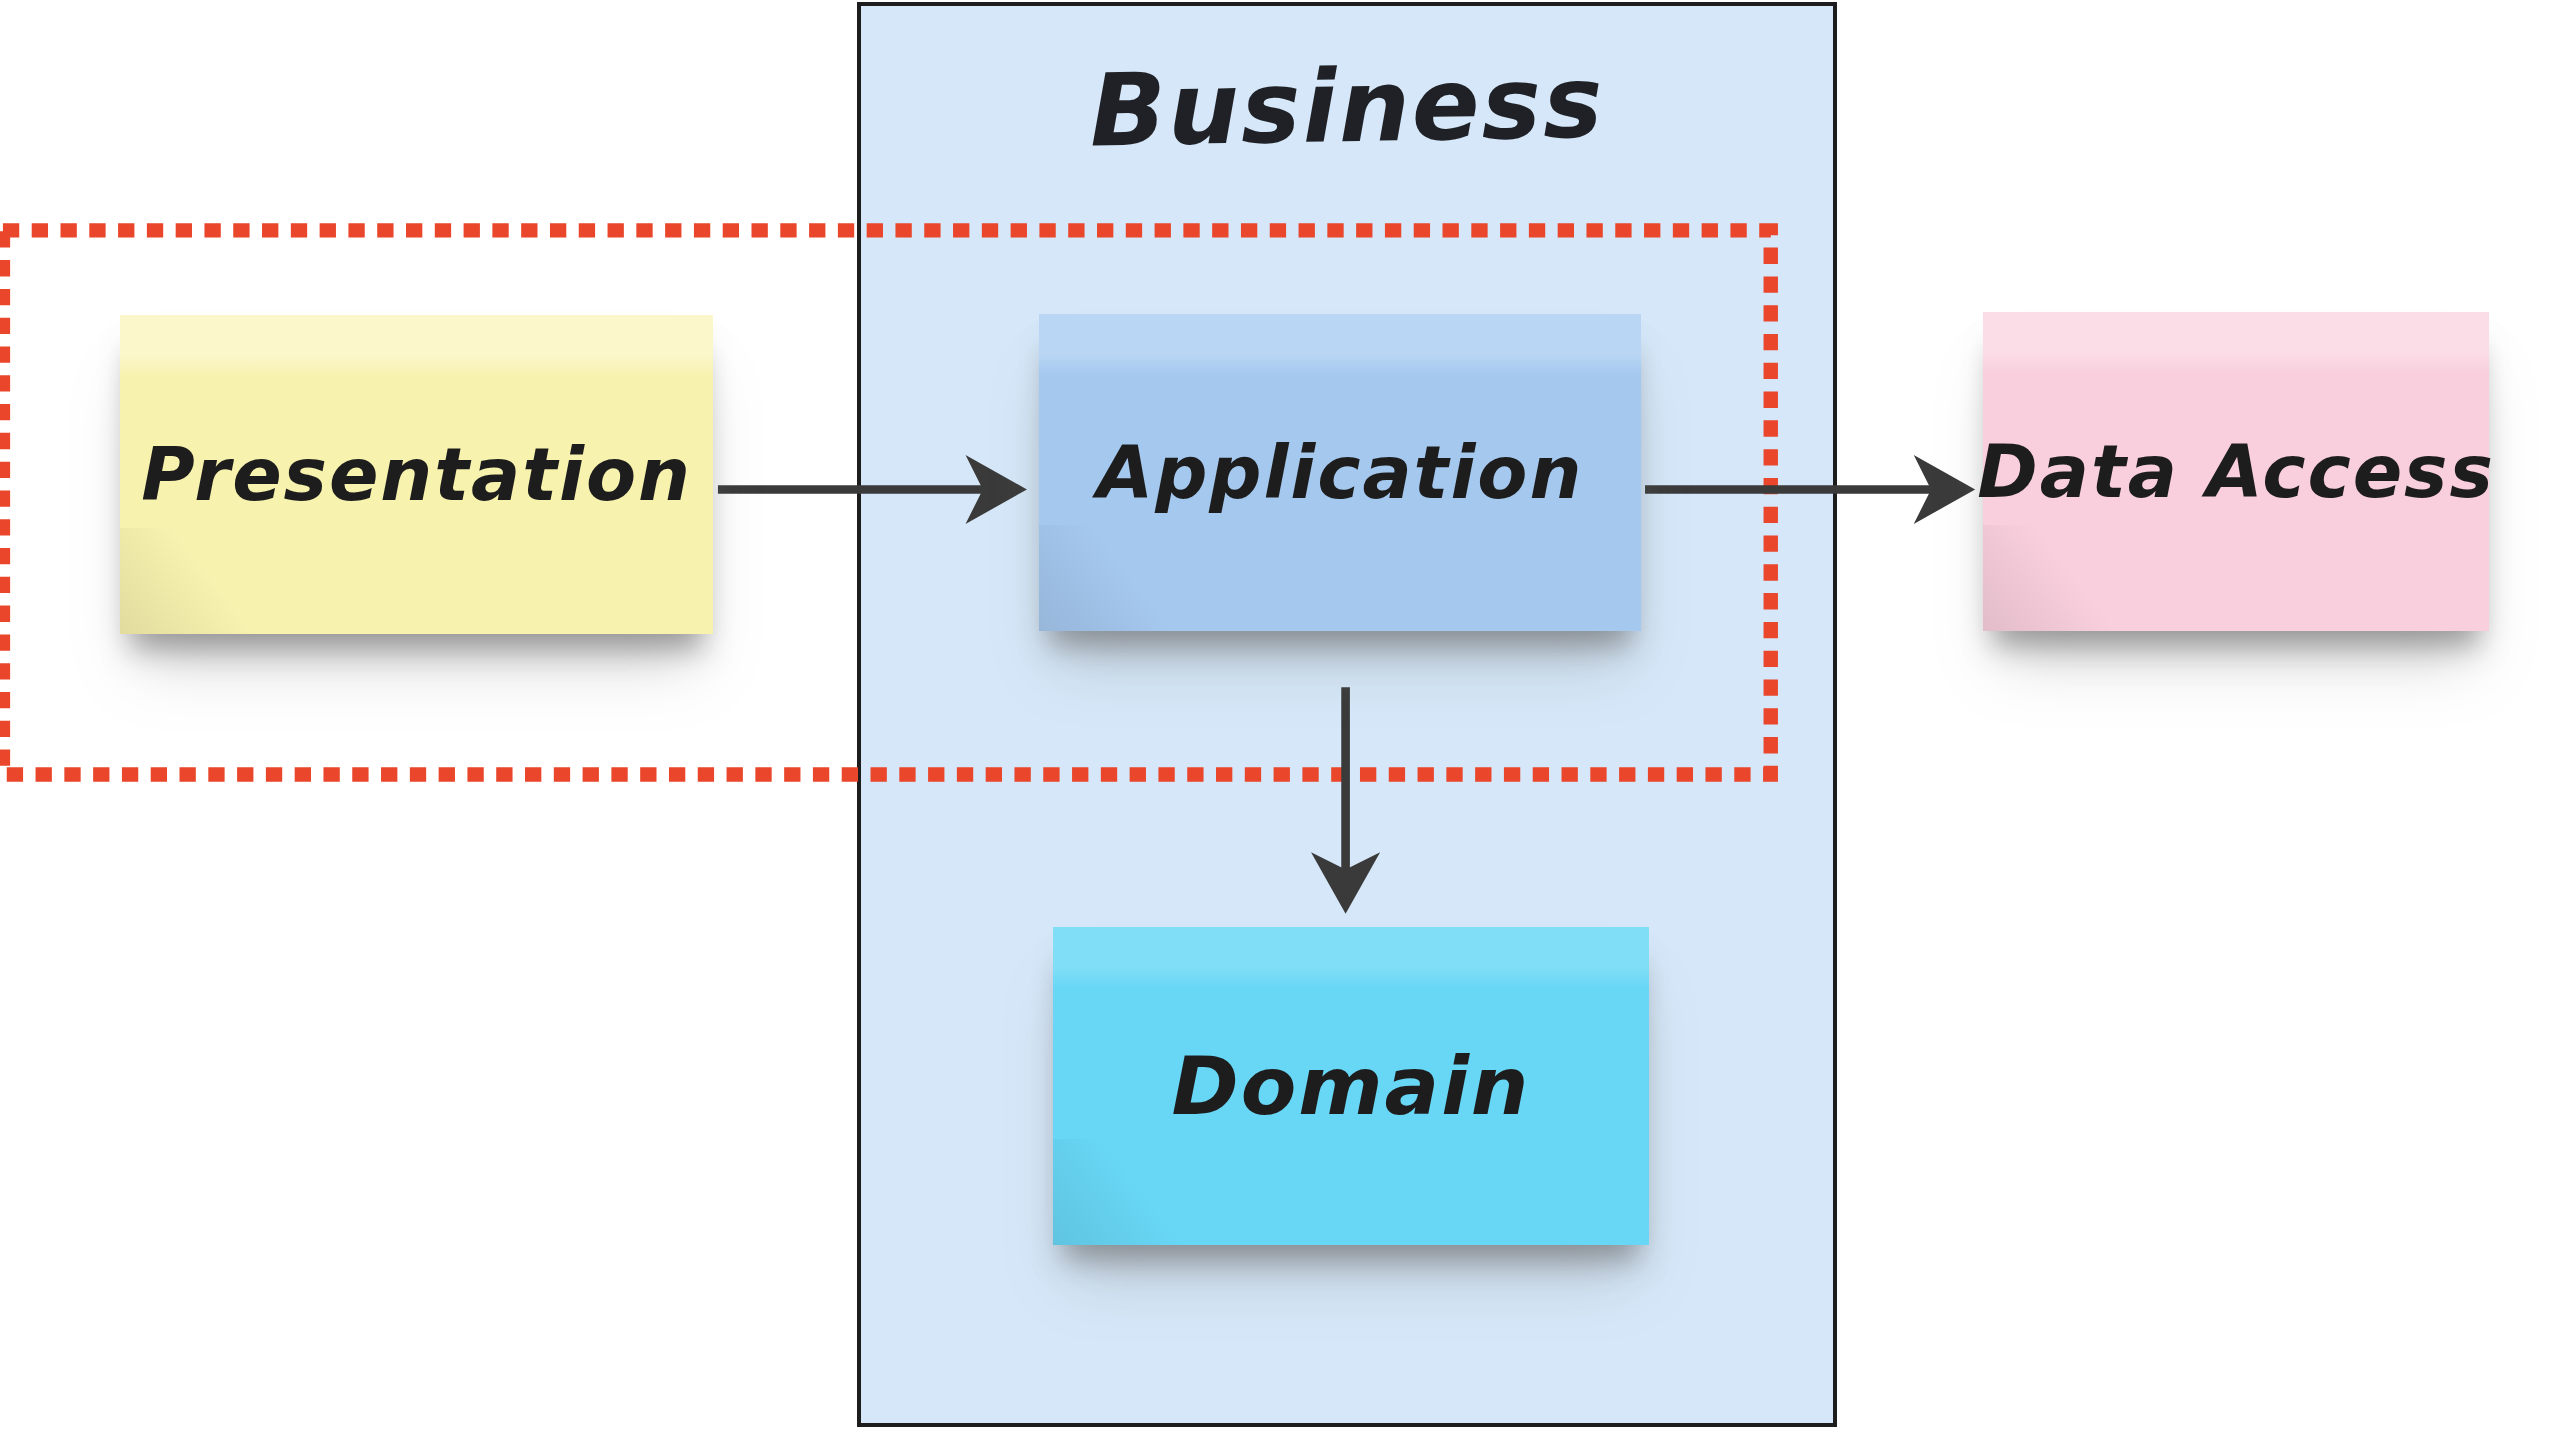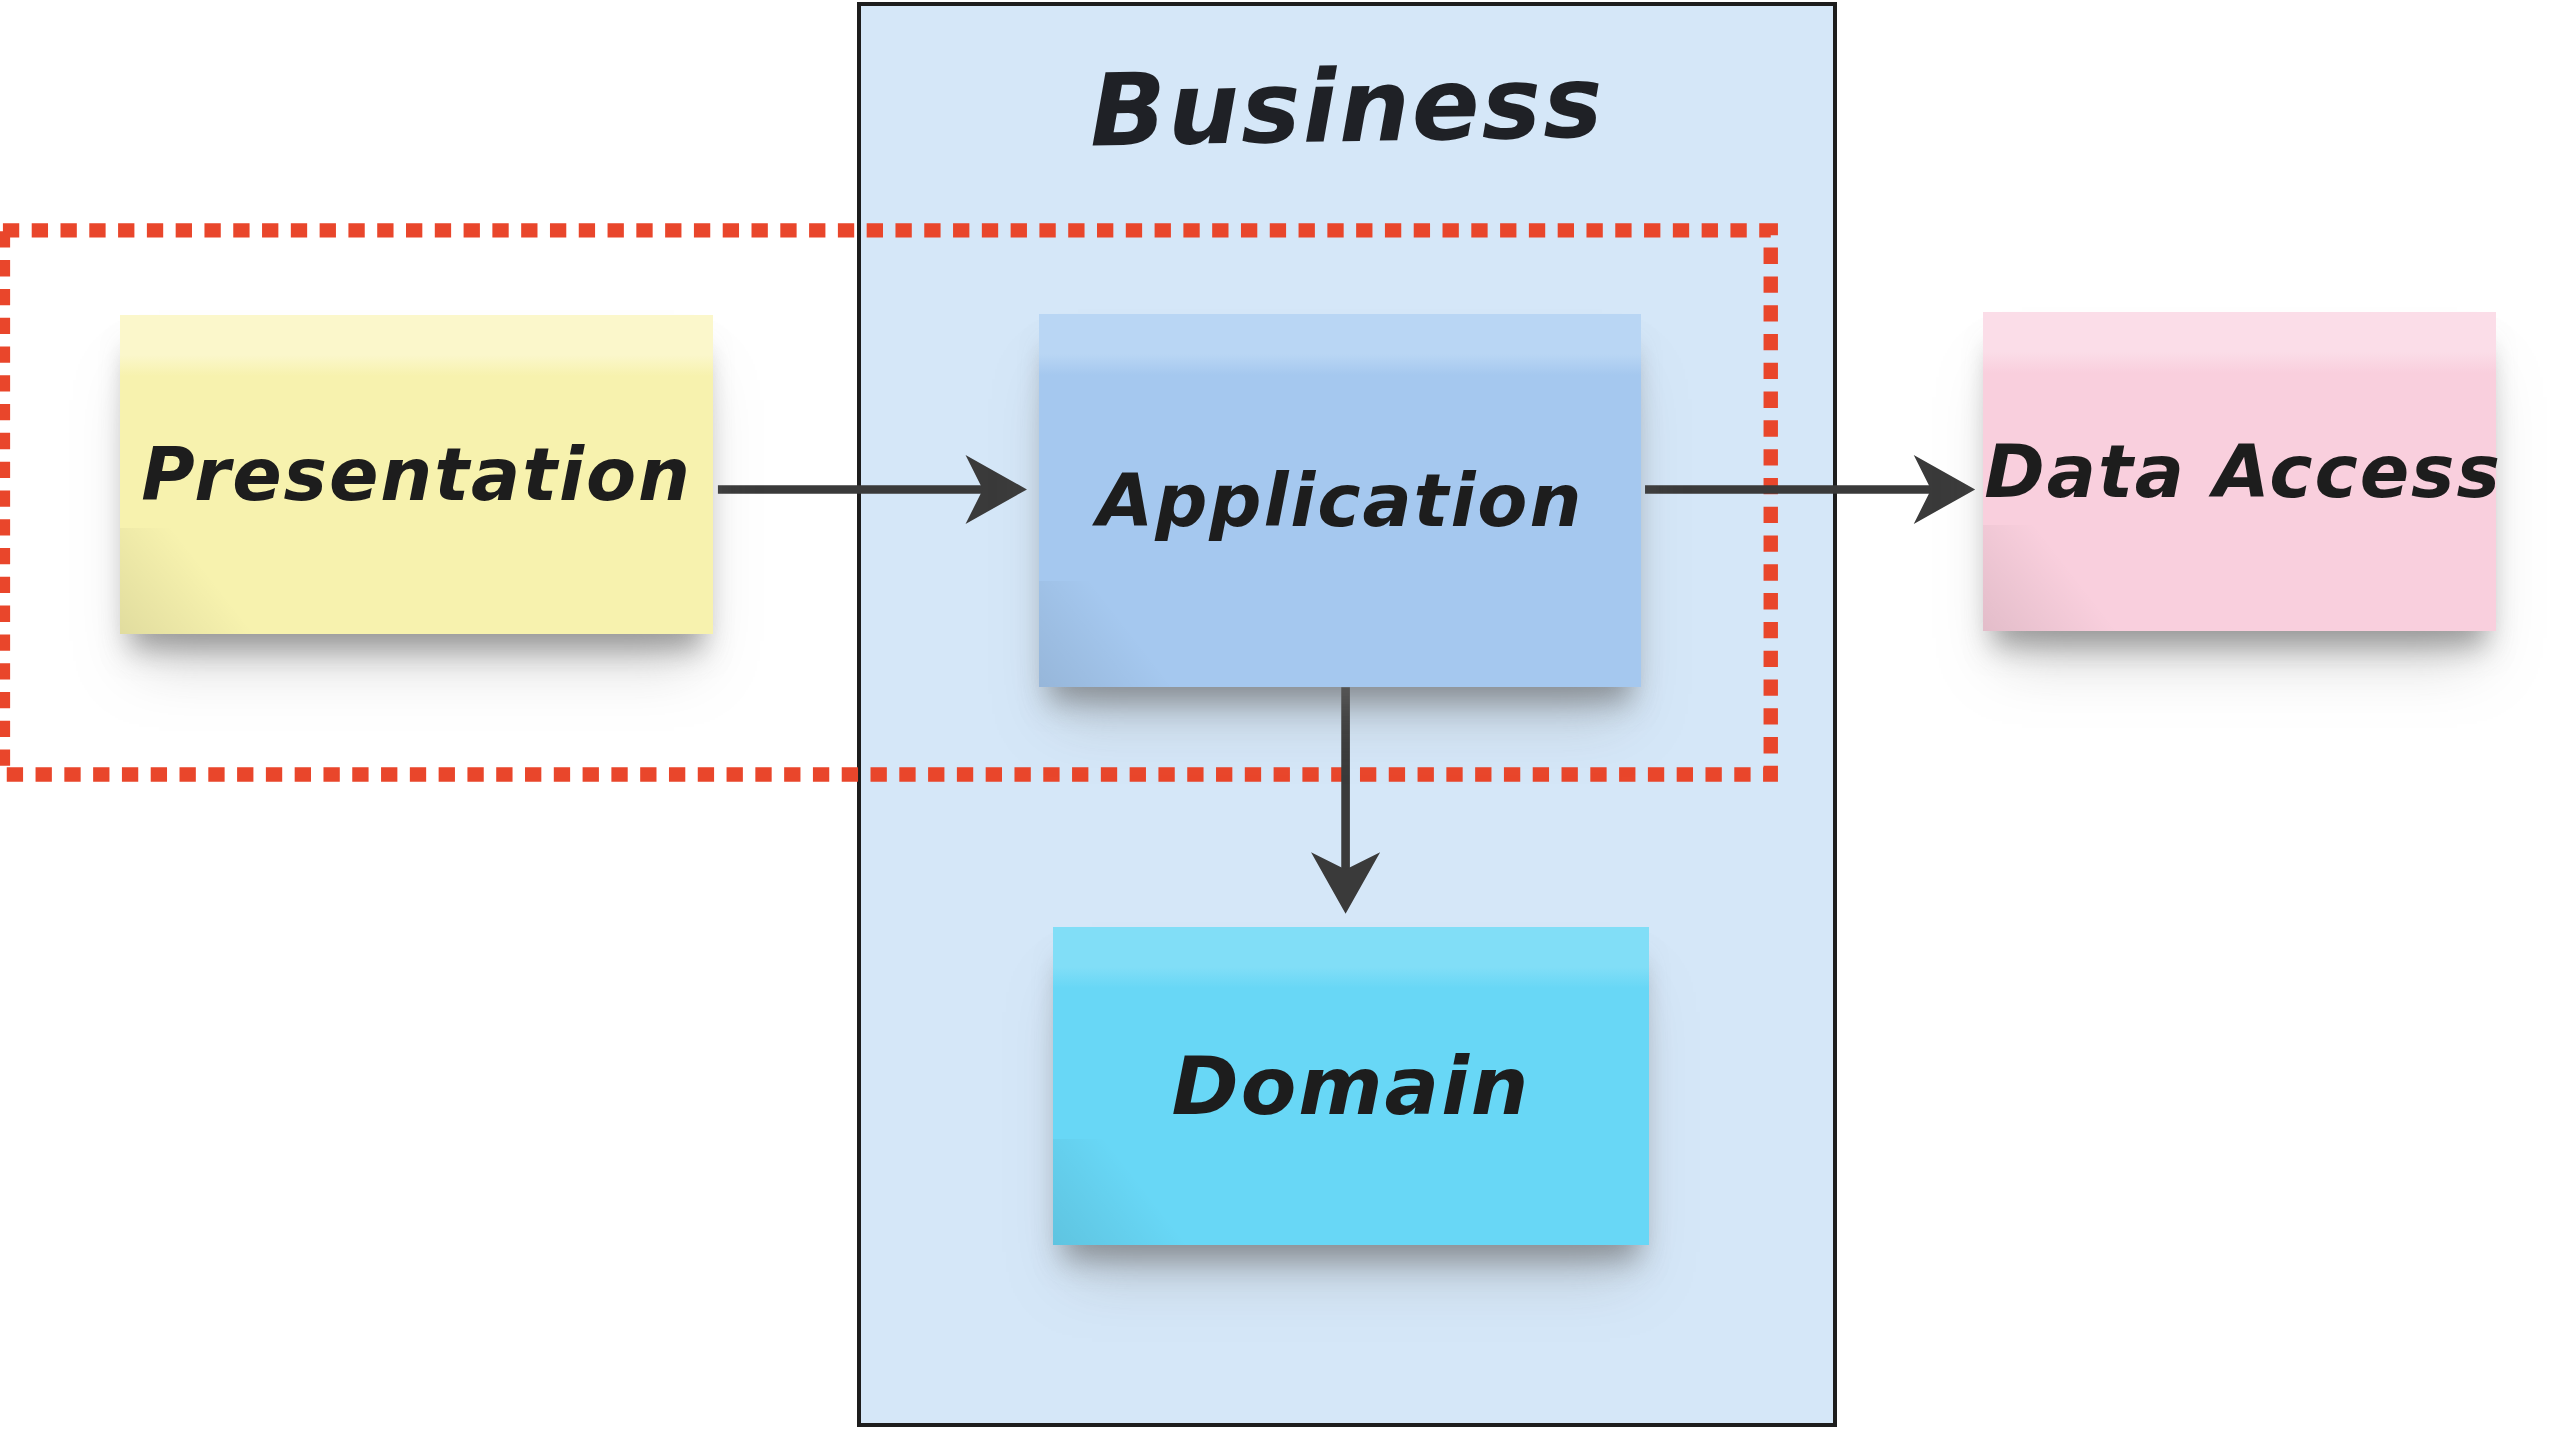--- a/index.html
+++ b/index.html
@@ -37,23 +37,23 @@
   .note::after{ 
     content:"";position:absolute;left:0;bottom:0;width:144px;height:106px;
     background:linear-gradient(52deg,rgba(0,0,0,.09),rgba(0,0,0,0) 60%);
     pointer-events:none;
   }
   .note-label{
     font-size:73px;font-weight:bold;font-style:italic;
     letter-spacing:1.9px;color:#1d1d1d;white-space:nowrap;
   }
   .pos-presentation{left:120px;top:315px;width:593px;height:319px;}
-  .pos-application{left:1039px;top:314px;width:602px;height:373px;}
+  .pos-application{left:1039px;top:314px;width:602px;height:317px;}
   .pos-domain{left:1053px;top:927px;width:596px;height:318px;text-align:right;}
-  .pos-data-access{left:1983px;top:312px;width:506px;height:319px;padding-left:7px;}
+  .pos-data-access{left:1983px;top:312px;width:506px;height:319px;}
   .pos-domain .note-label{font-size:81px;}
 </style>
 </head>
 <body>
 
 <div class="stage">
 
   <div class="business-box" style="--fill: #d5e7f8; --border: #1d1d1d;">
     <div class="business-title">Business</div>
   </div>

